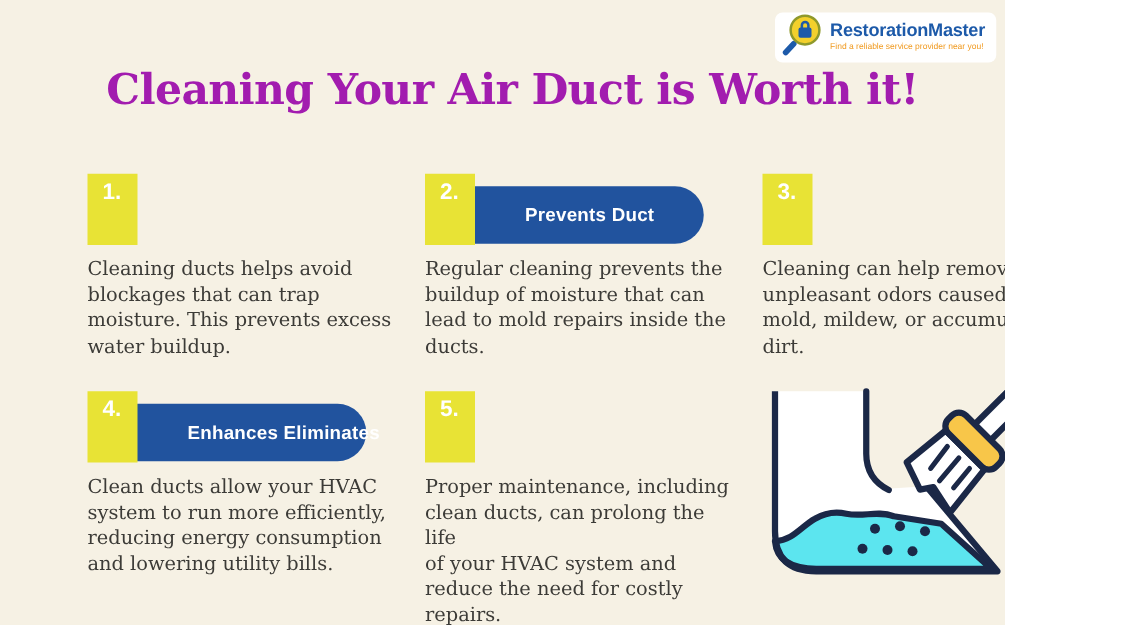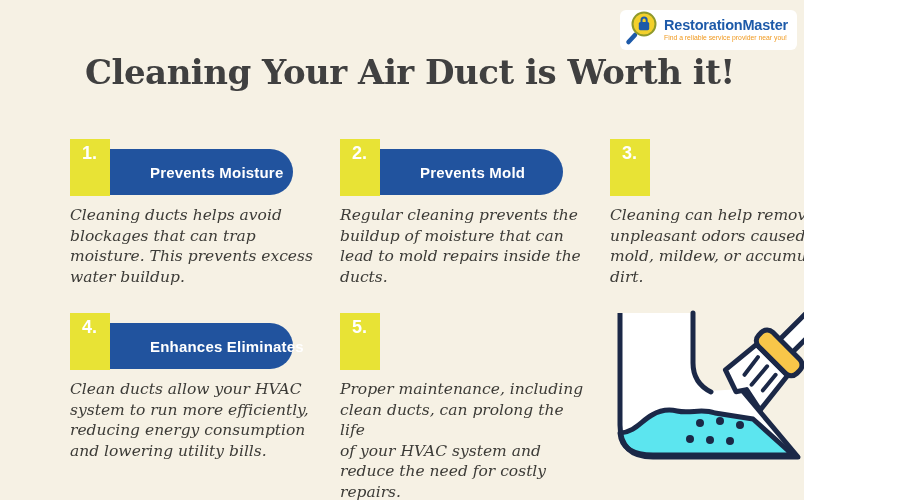--- a/index.html
+++ b/index.html
@@ -18,21 +18,21 @@
   }
   .logo-text{display:flex;flex-direction:column;line-height:1;}
   .logo-brand{font-weight:bold;font-size:14.5px;color:#1d5aa9;letter-spacing:-0.2px;}
   .logo-tagline{font-size:6.8px;color:#f0991e;margin-top:2px;}
 
   
   .title{
     position:absolute;left:85px;top:52px;width:760px;
     font-family:"DejaVu Serif","Liberation Serif",serif;
     font-weight:bold;font-size:34px;letter-spacing:-0.5px;
-    color:#404040;white-space:nowrap;
+    color:#a21caf;white-space:nowrap;
   }
 
   
   .card{position:absolute;width:245px;}
   .card.c1{left:70px;top:139px;}
   .card.c2{left:340px;top:139px;}
   .card.c3{left:610px;top:139px;}
   .card.c4{left:70px;top:313px;}
   .card.c5{left:340px;top:313px;}
 
@@ -52,21 +52,20 @@
     background:#e8e335;z-index:2;box-sizing:border-box;
     padding:4px 0 0 12px;
   }
   .num{color:#ffffff;font-weight:bold;font-size:18px;}
 
   .body-text{
     position:absolute;left:0;top:66px;width:245px;
     font-family:"DejaVu Serif","Liberation Serif",serif;
     font-size:15.5px;line-height:20.5px;color:#3c3b37;
     white-space:pre-line;
-    font-style:italic;
   }
 
   
   .illustration{position:absolute;left:605px;top:305px;}
 </style>
 </head>
 <body>
 
 <div class="canvas">
 
@@ -82,37 +81,34 @@
     <span class="logo-text">
       <span class="logo-brand">RestorationMaster</span>
       <span class="logo-tagline">Find a reliable service provider near you!</span>
     </span>
   </div>
 
   <div class="title">Cleaning Your Air Duct is Worth it!</div>
 
   <div class="card c1">
     <div class="badge">
-      <div class="pill">
-        <span class="pill-label">Prevents Moisture</span>
-      </div>
       <div class="num-square">
         <span class="num">1.</span>
       </div>
     </div>
     <div class="body-text">Cleaning ducts helps avoid
 blockages that can trap
 moisture. This prevents excess
 water buildup.</div>
   </div>
 
   <div class="card c2">
     <div class="badge">
       <div class="pill">
-        <span class="pill-label">Prevents Mold</span>
+        <span class="pill-label">Prevents Duct</span>
       </div>
       <div class="num-square">
         <span class="num">2.</span>
       </div>
     </div>
     <div class="body-text">Regular cleaning prevents the
 buildup of moisture that can
 lead to mold repairs inside the
 ducts.</div>
   </div>

